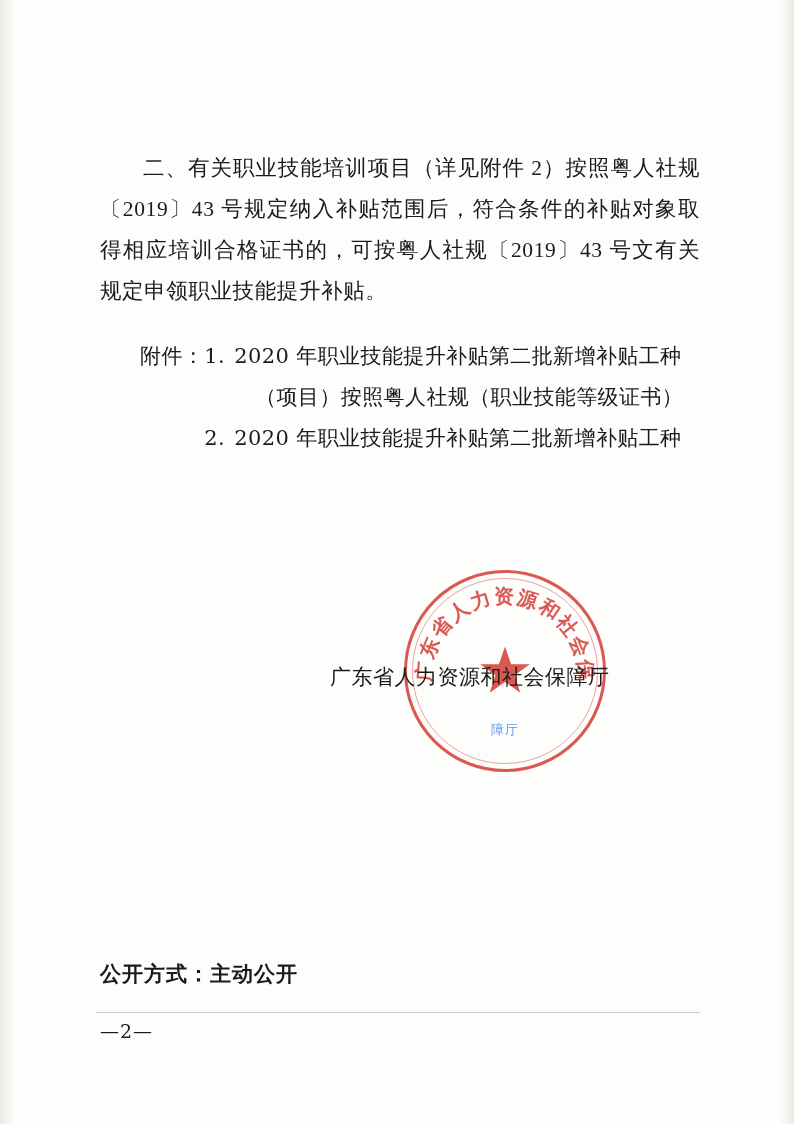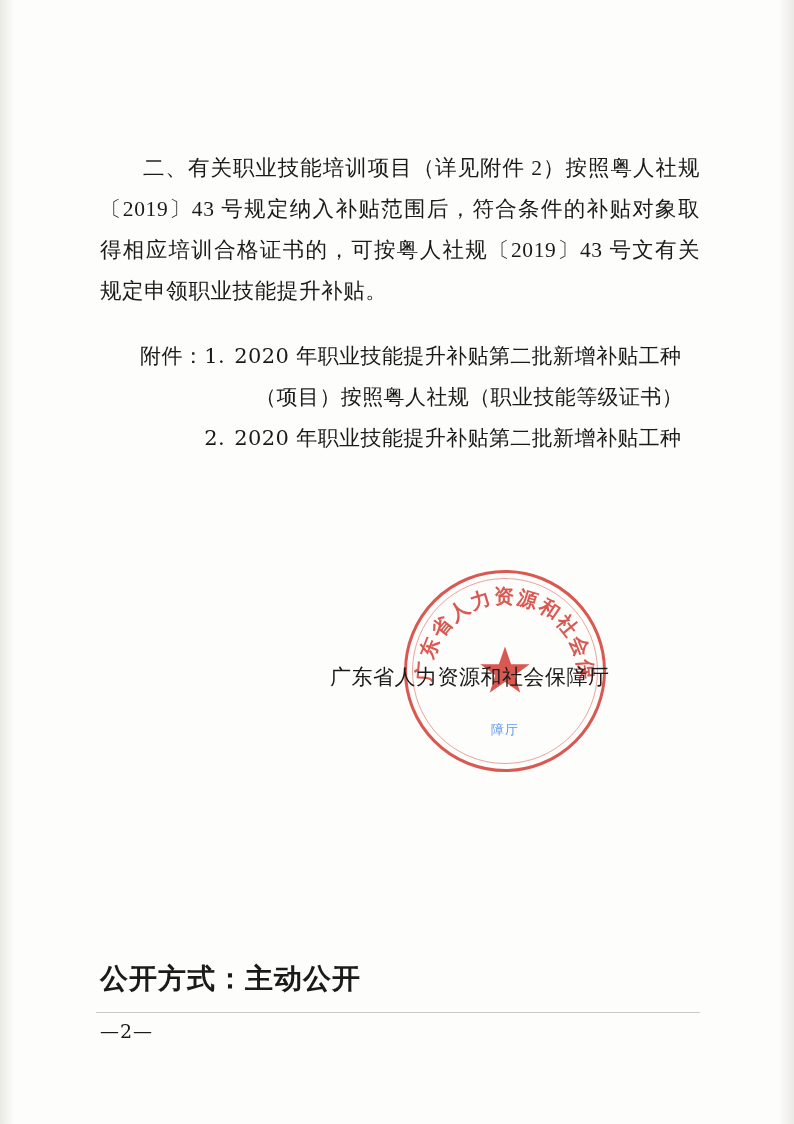--- a/index.html
+++ b/index.html
@@ -158,21 +158,21 @@
     font-size: 13px;
     letter-spacing: 1px;
     white-space: nowrap;
     font-weight: normal;
   }
 
   .disclosure {
     position: absolute;
     left: 100px;
     top: 960px;
-    font-size: 28px;
+    font-size: 21px;
     letter-spacing: 1px;
     font-weight: 600;
   }
 
   .footer-rule {
     position: absolute;
     left: 96px;
     top: 1012px;
     width: 604px;
     height: 1px;

